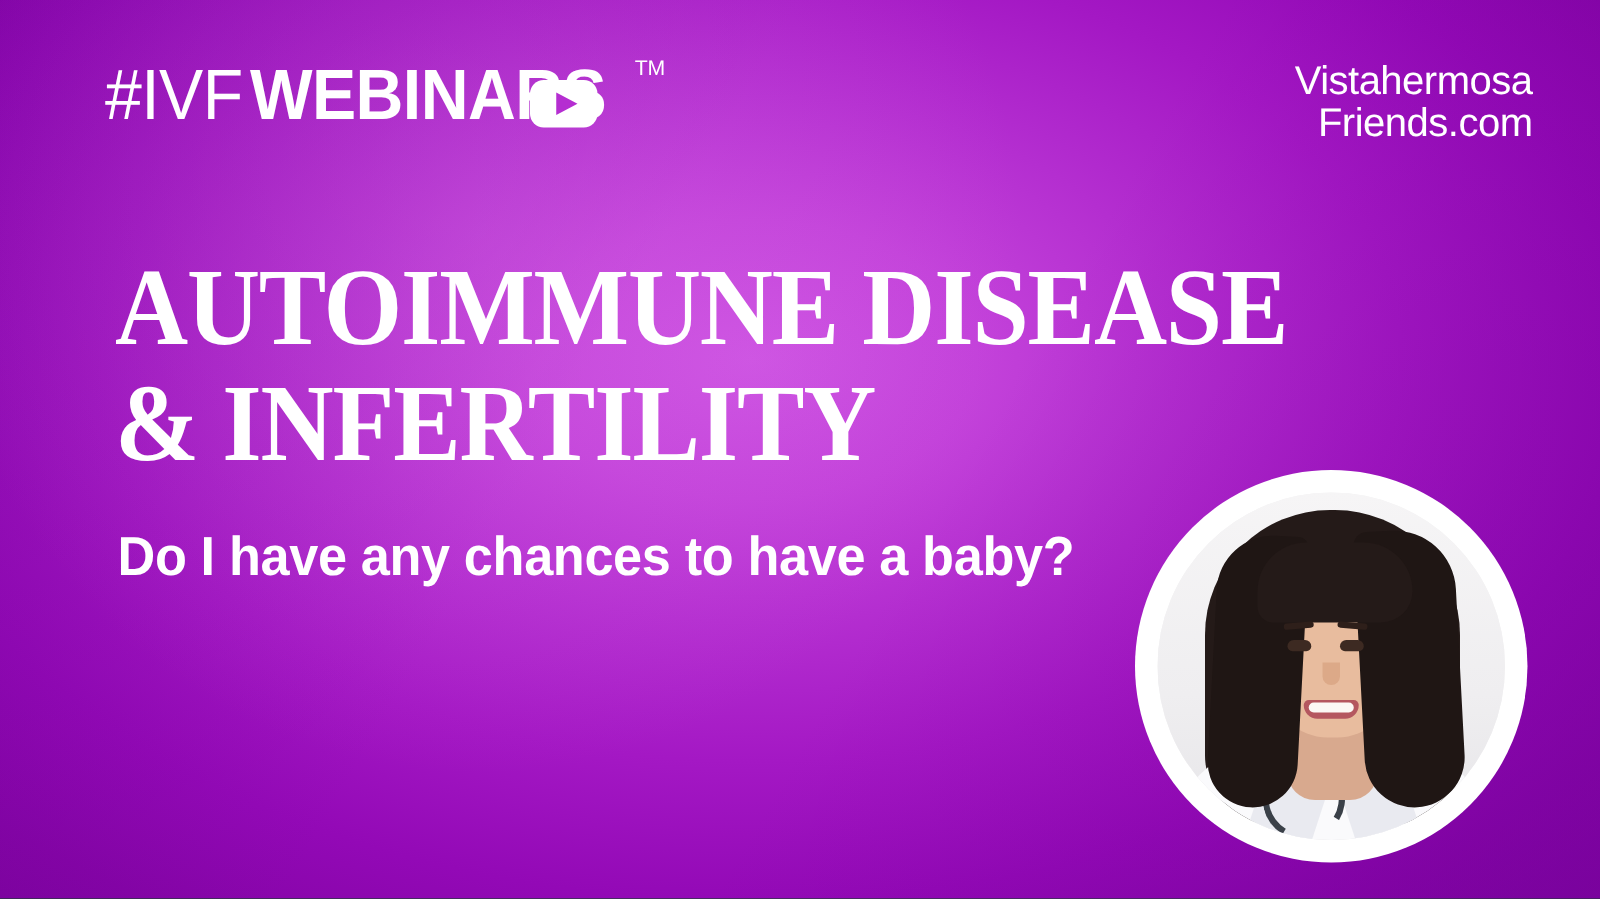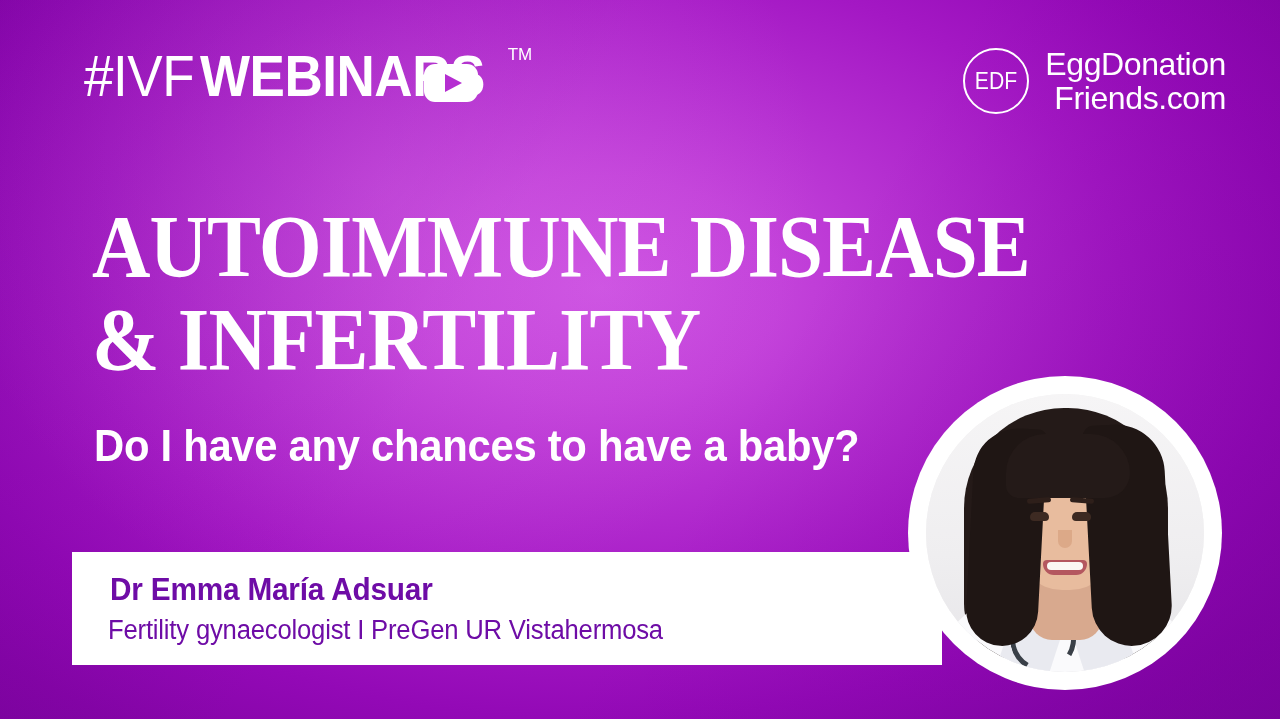--- a/index.html
+++ b/index.html
@@ -391,40 +391,33 @@
   <div class="ivf-logo">
     <span class="ivf-word">#IVF</span>
     <span class="ivf-word-bold">WEBINARS</span>
     <span class="ivf-tm">TM</span>
   </div>
   <div class="play-btn">
     <div class="play-tri"></div>
   </div>
 
   <div class="edf-logo">
-    <div class="edf-circle">
-      <span class="edf-circle-text">EDF</span>
-    </div>
     <div class="edf-words">
-      <span class="edf-line1">EggDonation</span>
+      <span class="edf-line1">Vistahermosa</span>
       <span class="edf-line2">Friends.com</span>
     </div>
   </div>
 
   <div class="title-block">
     <div class="title-line">AUTOIMMUNE DISEASE</div>
     <div class="title-line">&amp; INFERTILITY</div>
   </div>
 
   <div class="subtitle">Do I have any chances to have a baby?</div>
 
-  <div class="banner">
-    <div class="speaker-name">Dr Emma María Adsuar</div>
-    <div class="speaker-role">Fertility gynaecologist  I  PreGen UR Vistahermosa</div>
-  </div>
 
   <div class="portrait-wrap">
     <div class="portrait-inner">
       <div class="photo">
         <div class="ph-hair-back"></div>
         <div class="ph-shoulders"></div>
         <div class="ph-collar-l"></div>
         <div class="ph-collar-r"></div>
         <div class="ph-stetho"></div>
         <div class="ph-neck"></div>

